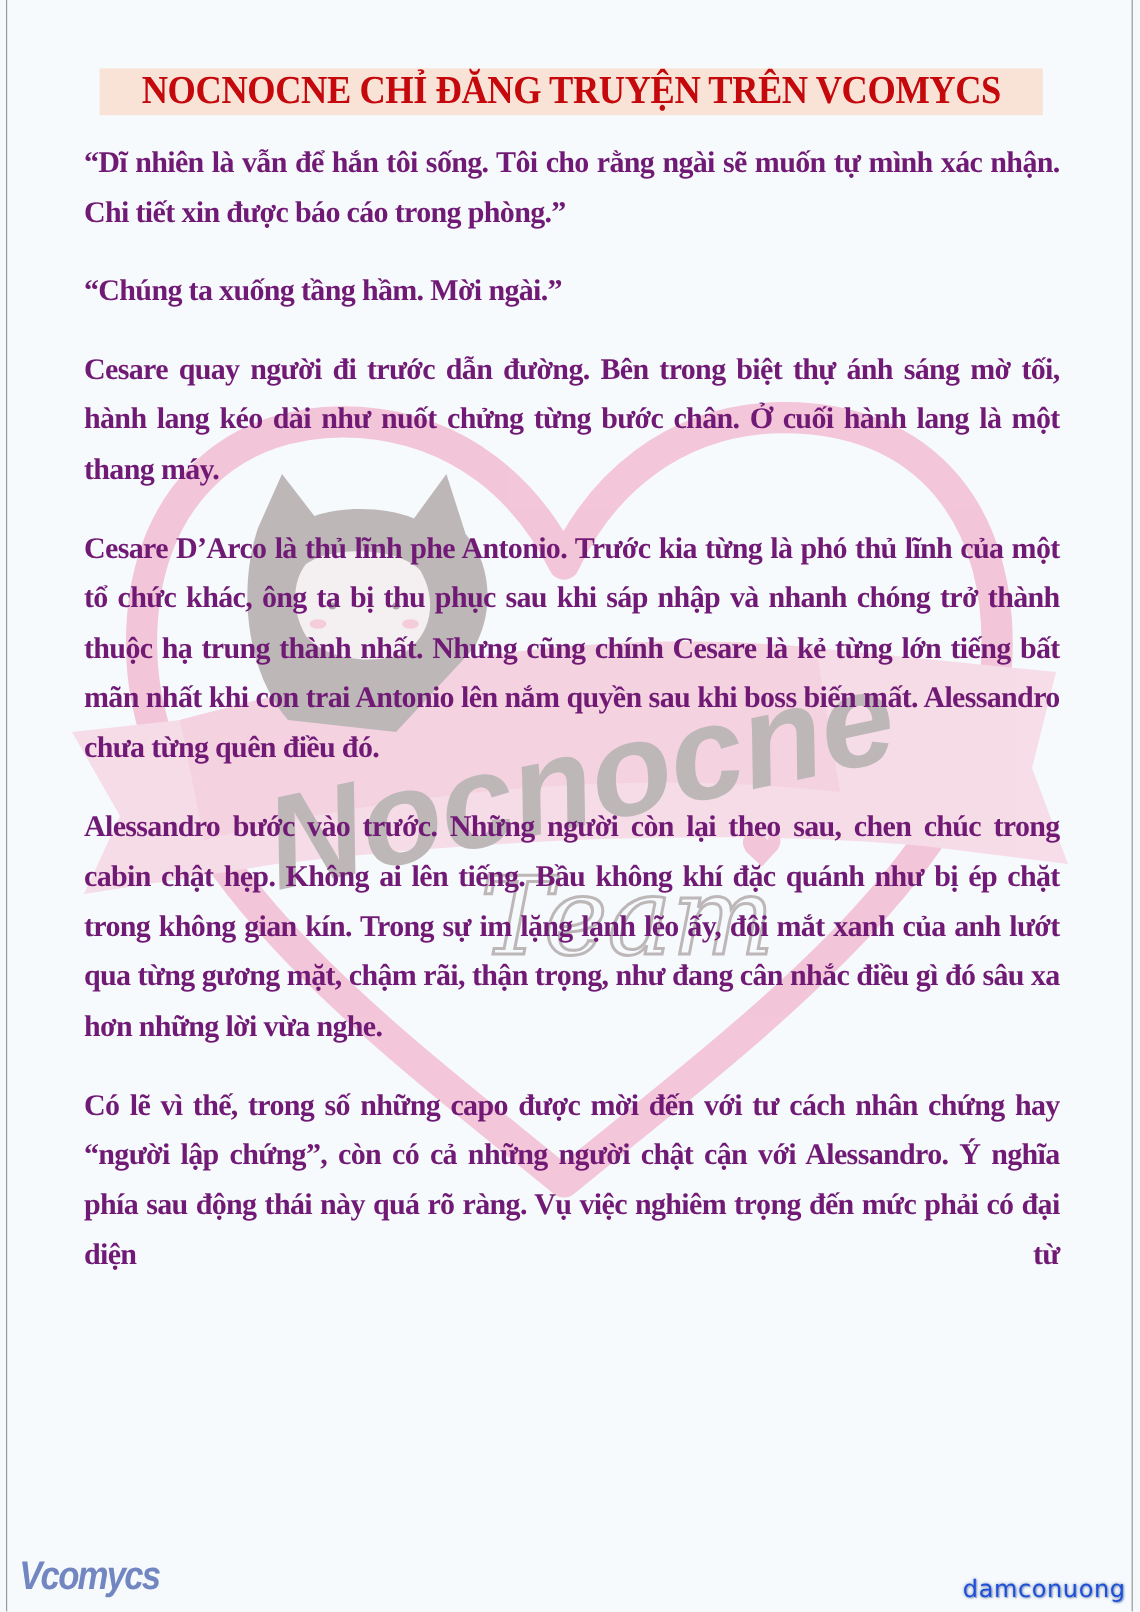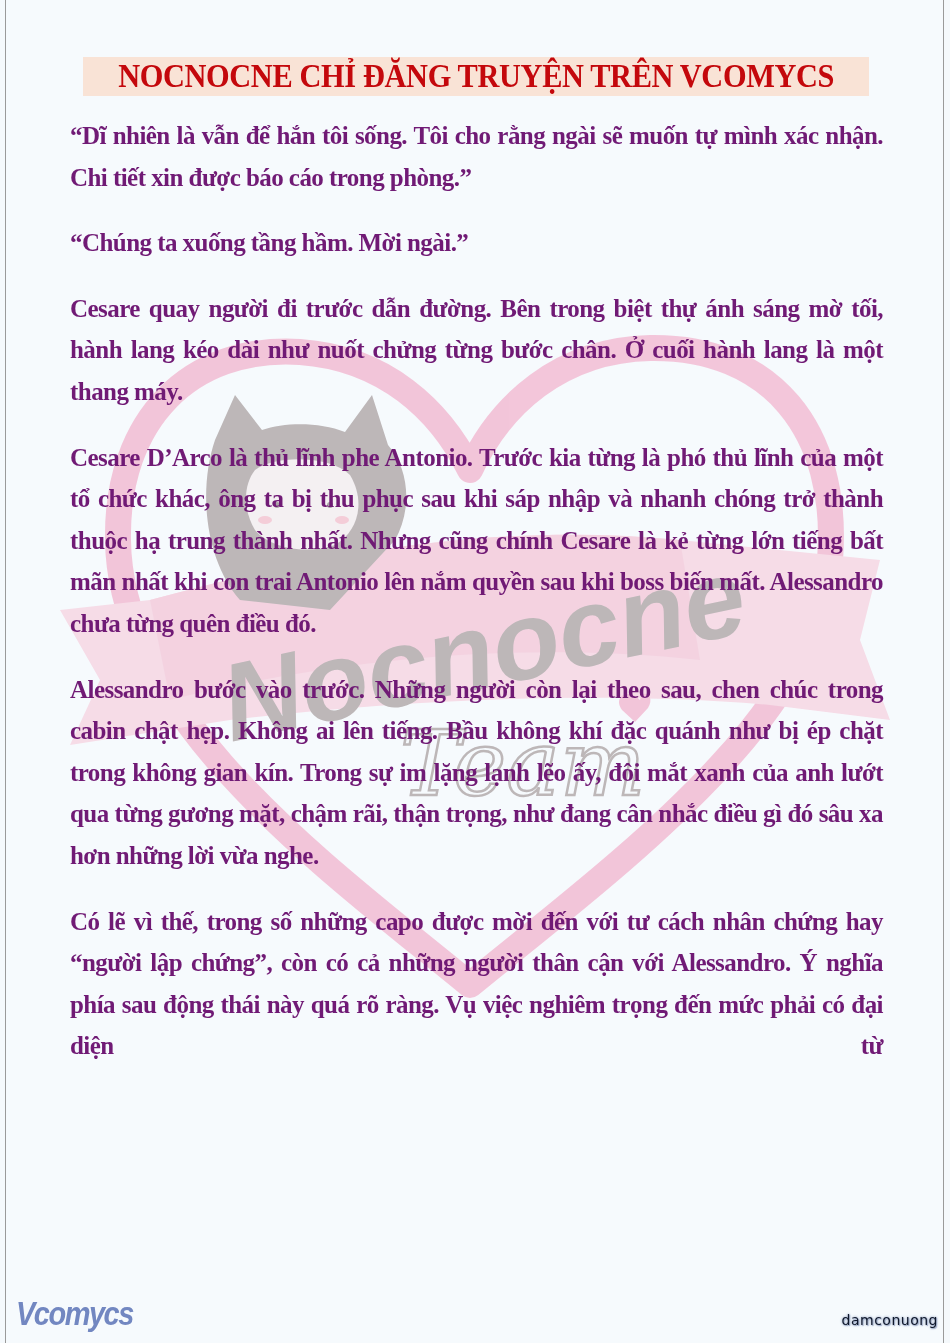--- a/index.html
+++ b/index.html
@@ -55,21 +55,21 @@
     position: absolute; left: 16px; top: 1298px; z-index: 3;
     font-family: "Liberation Sans", sans-serif;
     font-style: italic; font-weight: bold;
     font-size: 29px; color: #7287c1;
     letter-spacing: -1.5px;
     transform: scaleY(1.15);
   }
   .credit {
     position: absolute; right: 12px; top: 1312px; z-index: 3;
     font-family: "DejaVu Sans", sans-serif;
-    font-size: 14px; color: #0f172a;
+    font-size: 20px; color: #1d4ed8;
     text-shadow: 0 0 2px #a9b6d0, 0 0 3px #a9b6d0, 1px 1px 1px #98a6c4;
     letter-spacing: 0.5px;
   }
 </style>
 </head>
 <body>
 
 <div class="page"></div>
 
 <svg class="watermark" viewBox="0 0 950 1343" xmlns="http://www.w3.org/2000/svg">
@@ -96,20 +96,20 @@
 <div class="title-band">
   <span class="title-text">NOCNOCNE CHỈ ĐĂNG TRUYỆN TRÊN VCOMYCS</span>
 </div>
 
 <div class="body-text">
   <p class="para">“Dĩ nhiên là vẫn để hắn tôi sống. Tôi cho rằng ngài sẽ muốn tự mình xác nhận. Chi tiết xin được báo cáo trong phòng.”</p>
   <p class="para">“Chúng ta xuống tầng hầm. Mời ngài.”</p>
   <p class="para">Cesare quay người đi trước dẫn đường. Bên trong biệt thự ánh sáng mờ tối, hành lang kéo dài như nuốt chửng từng bước chân. Ở cuối hành lang là một thang máy.</p>
   <p class="para">Cesare D’Arco là thủ lĩnh phe Antonio. Trước kia từng là phó thủ lĩnh của một tổ chức khác, ông ta bị thu phục sau khi sáp nhập và nhanh chóng trở thành thuộc hạ trung thành nhất. Nhưng cũng chính Cesare là kẻ từng lớn tiếng bất mãn nhất khi con trai Antonio lên nắm quyền sau khi boss biến mất. Alessandro chưa từng quên điều đó.</p>
   <p class="para">Alessandro bước vào trước. Những người còn lại theo sau, chen chúc trong cabin chật hẹp. Không ai lên tiếng. Bầu không khí đặc quánh như bị ép chặt trong không gian kín. Trong sự im lặng lạnh lẽo ấy, đôi mắt xanh của anh lướt qua từng gương mặt, chậm rãi, thận trọng, như đang cân nhắc điều gì đó sâu xa hơn những lời vừa nghe.</p>
-  <p class="para" style="text-align-last: justify;">Có lẽ vì thế, trong số những capo được mời đến với tư cách nhân chứng hay “người lập chứng”, còn có cả những người thân cận với Alessandro. Ý nghĩa phía sau động thái này quá rõ ràng. Vụ việc nghiêm trọng đến mức phải có đại diện từ</p>
+  <p class="para" style="text-align-last: justify;">Có lẽ vì thế, trong số những capo được mời đến với tư cách nhân chứng hay “người lập chứng”, còn có cả những người chật cận với Alessandro. Ý nghĩa phía sau động thái này quá rõ ràng. Vụ việc nghiêm trọng đến mức phải có đại diện từ</p>
 </div>
 
 <div class="logo">
   <span>Vcomycs</span>
 </div>
 
 <div class="credit">damconuong</div>
 
 </body></html>

